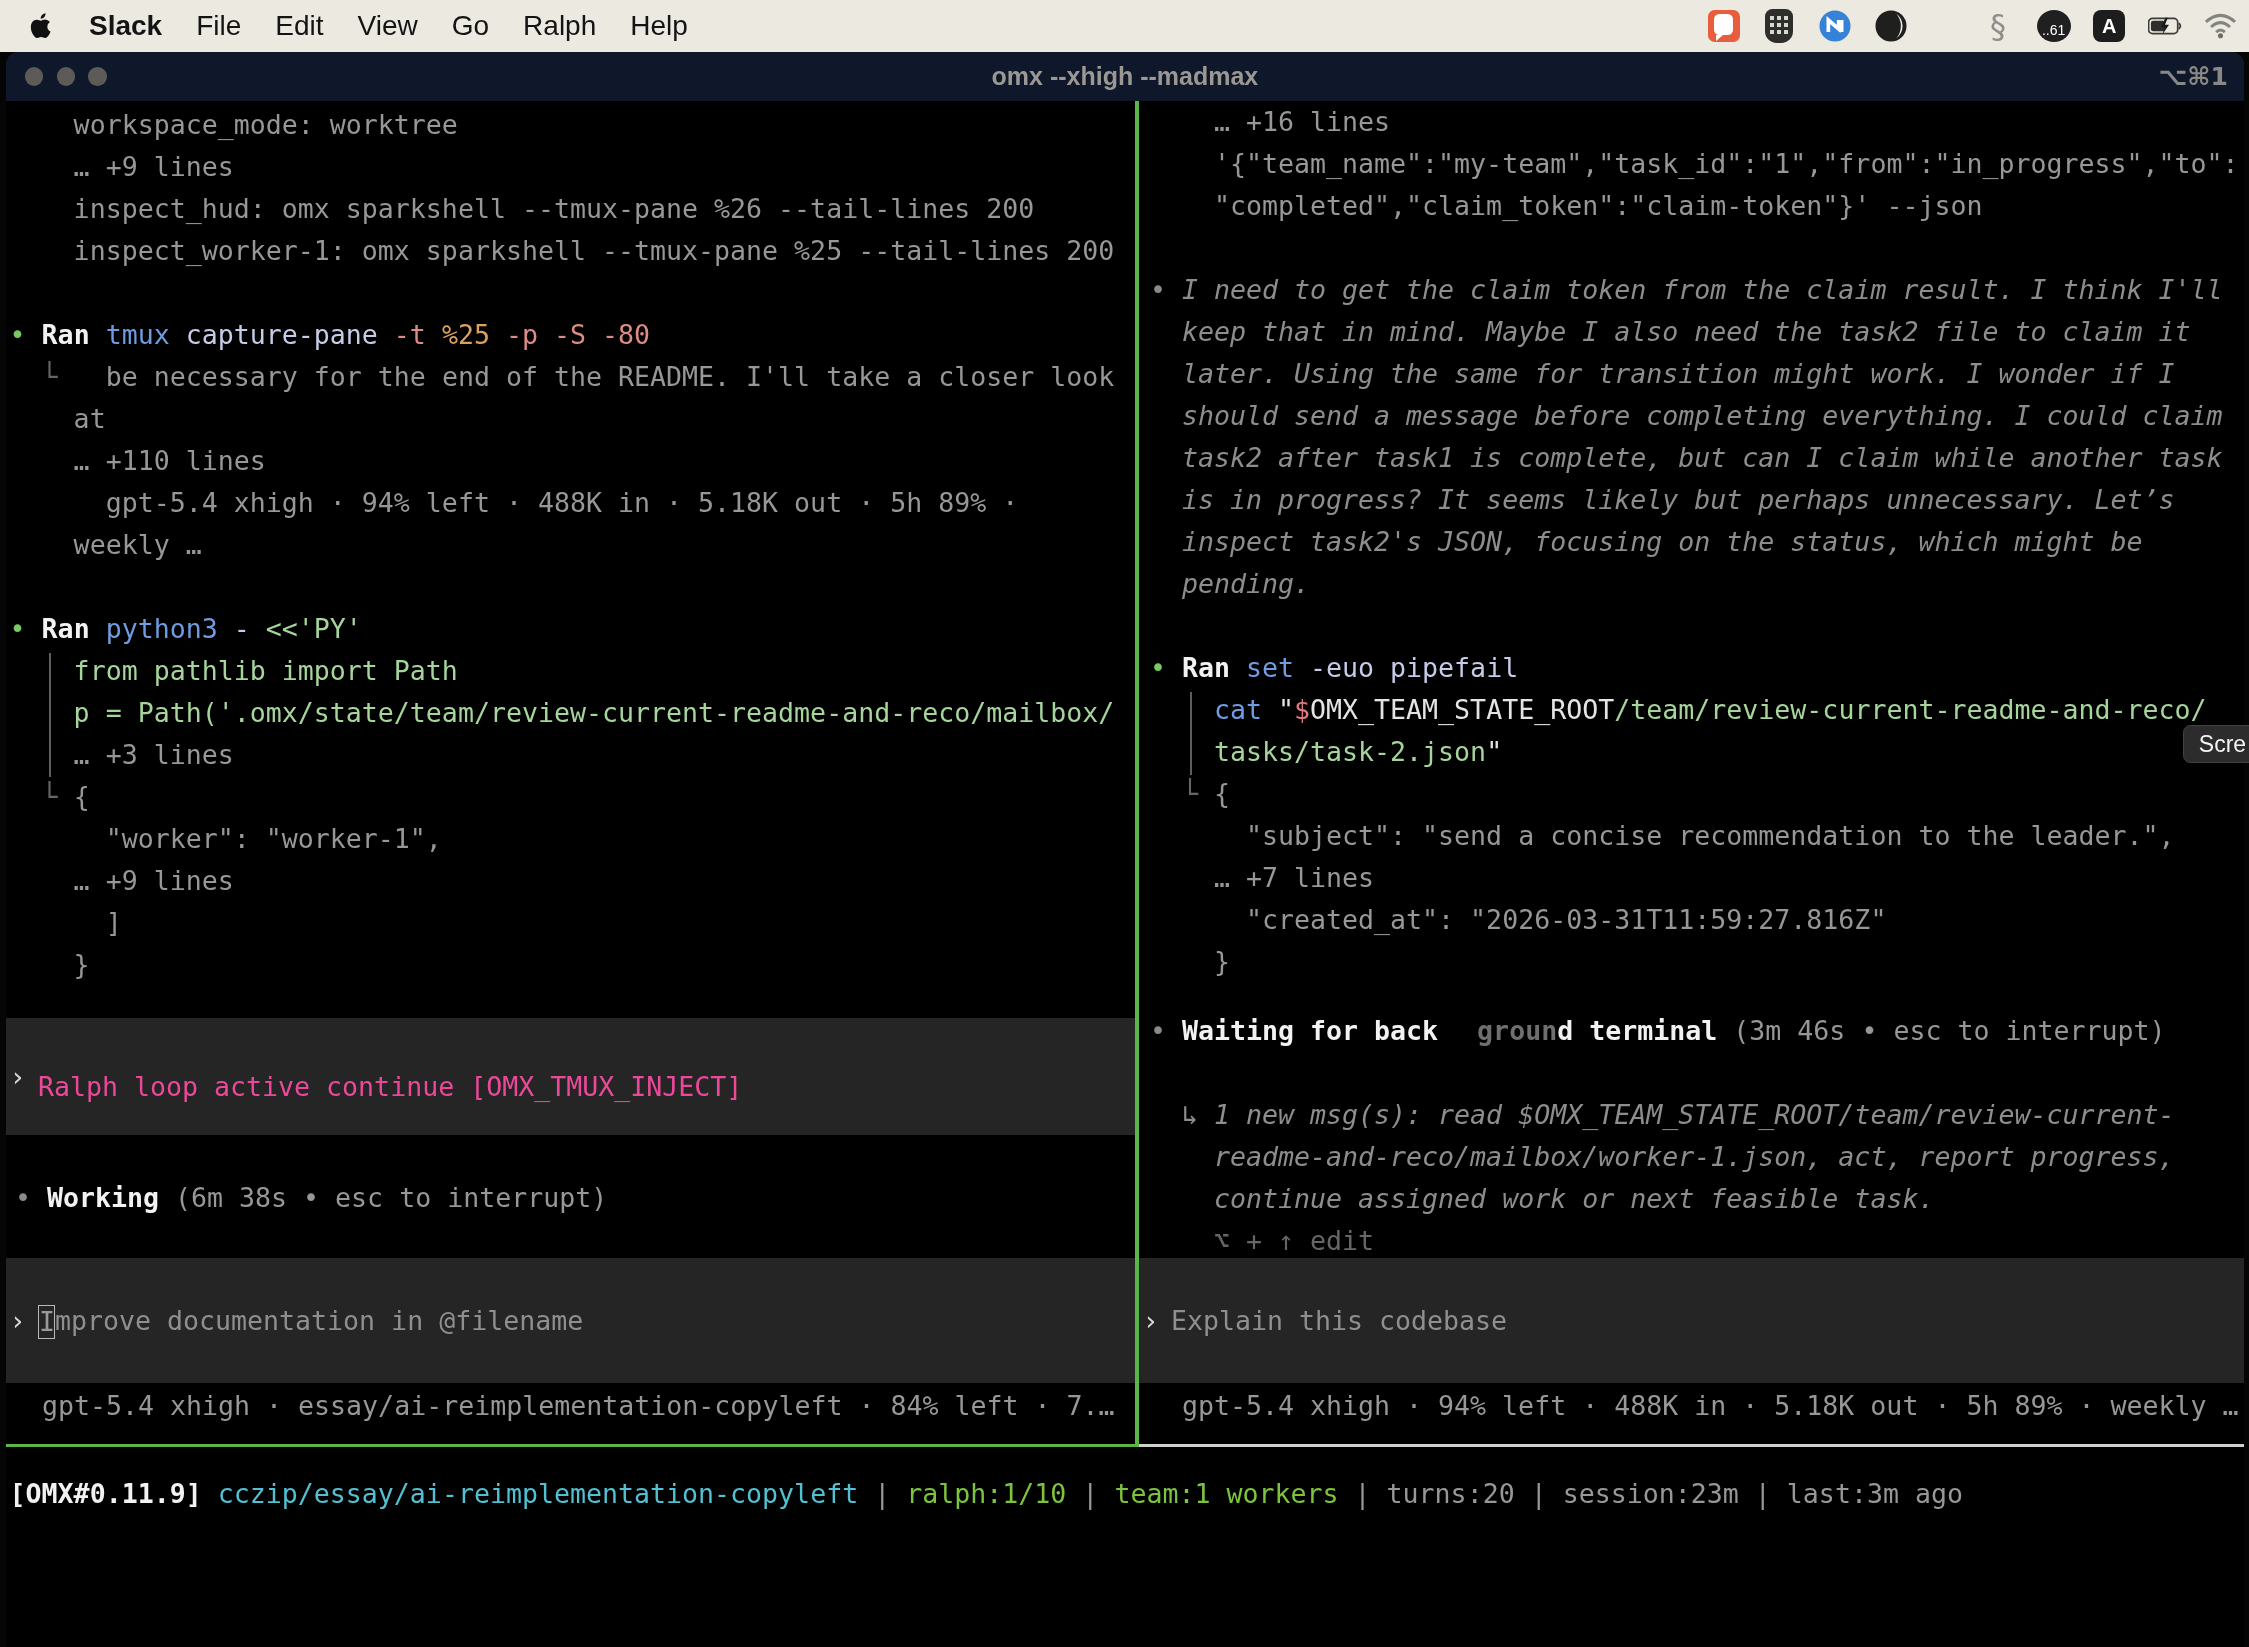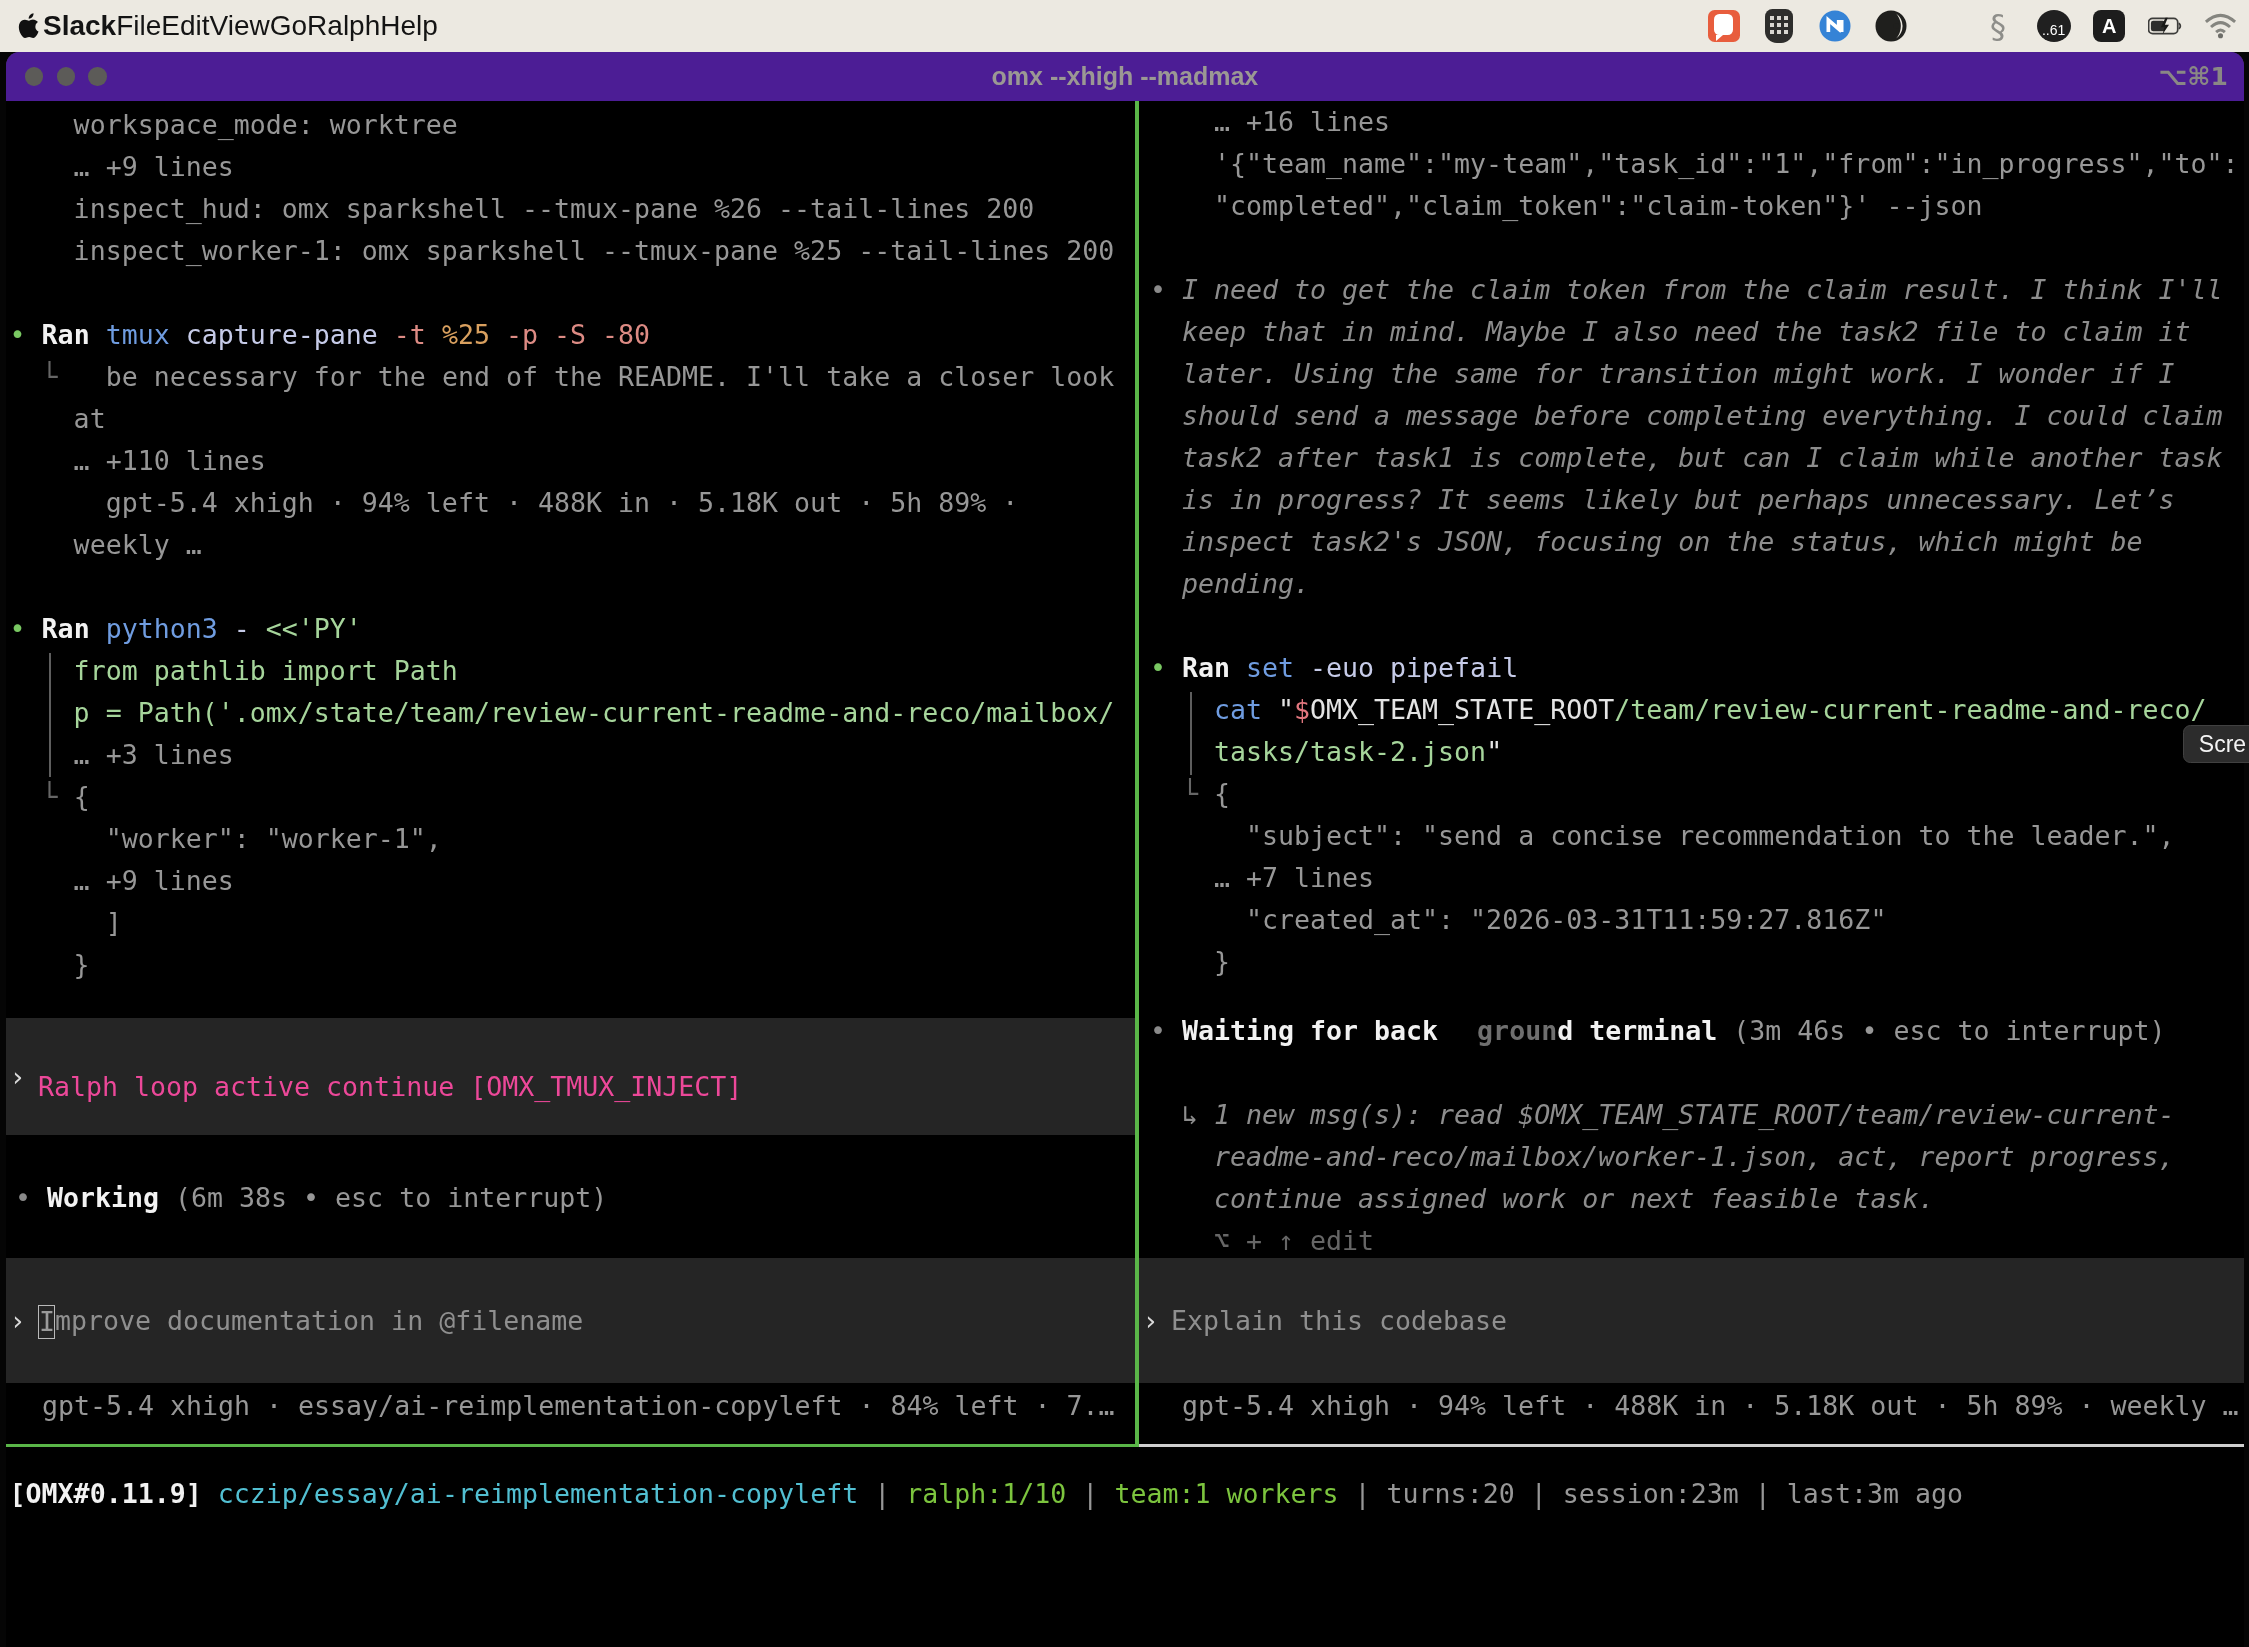--- a/index.html
+++ b/index.html
@@ -9,21 +9,21 @@
   }
   *{margin:0;padding:0;box-sizing:border-box;}
   html,body{width:2250px;height:1648px;background:#000;overflow:hidden;}
   body{font-family:"DejaVu Sans Mono","DejaVu Sans",monospace;}
 
   .screen{position:absolute;inset:0;width:2250px;height:1648px;background:#050505;}
 
   
   .menubar{position:absolute;left:0;top:0;width:2250px;height:52px;background:#ece9e1;
     display:flex;align-items:center;font-family:"Liberation Sans",sans-serif;color:#141414;}
-  .mb-left{display:flex;align-items:center;padding-left:18px;}
+  .mb-left{display:flex;align-items:center;gap:34px;padding-left:18px;margin-left:12px;}
   .apple{width:25px;height:29.5px;display:inline-block;}
   .mb-item{font-size:28px;}
   .mb-item.app{font-weight:700;}
   .mb-right{margin-left:auto;display:flex;align-items:center;gap:20.7px;padding-right:11.8px;}
   .sicon{width:35px;height:35px;display:flex;align-items:center;justify-content:center;position:relative;}
   .rec-badge{width:32px;height:32px;background:#e85d3d;border-radius:6.6px;position:relative;}
   .rec-badge::after{content:"";position:absolute;left:6.6px;top:4.4px;width:19px;height:20.7px;background:#fff;border-radius:5.2px;}
   .rec-badge::before{content:"";position:absolute;left:8px;bottom:1.5px;border-left:7.4px solid #fff;border-bottom:6.6px solid transparent;}
   .shield{width:28px;height:34px;background:#2e2e2c;border-radius:7.4px 7.4px 11.8px 11.8px;position:relative;}
   .shield i{position:absolute;left:5.2px;top:6.6px;width:17.7px;height:19px;
@@ -36,21 +36,21 @@
   .dotgrid b.d{background:#2c2c2a;}
   .squiggle{font-family:"DejaVu Sans",sans-serif;font-size:32px;color:#8e8e8a;}
   .circ-badge{width:34px;height:32px;background:#202020;border-radius:50%;color:#fff;
     font-size:14px;display:flex;align-items:flex-end;justify-content:center;font-family:"Liberation Sans",sans-serif;padding-bottom:4.4px;}
   .sq-badge{width:32px;height:32px;background:#1d1d1d;border-radius:8px;color:#fff;
     font-size:20px;font-weight:700;display:flex;align-items:center;justify-content:center;font-family:"Liberation Sans",sans-serif;}
 
   
   .window{position:absolute;left:5.9px;top:52px;width:2238px;height:1596px;background:#000;
     border-radius:13.3px 13.3px 0 0;overflow:hidden;box-shadow:0 0 0 0.7px #3a3a38 inset;}
-  .titlebar{position:absolute;left:0;top:0;width:100%;height:49px;background:#4c1d95;
+  .titlebar{position:absolute;left:0;top:0;width:100%;height:49px;background:#0f172a;
     display:flex;align-items:center;font-family:"Liberation Sans",sans-serif;}
   .lights{display:flex;gap:13.3px;padding-left:19px;}
   .light{width:18.5px;height:18.5px;border-radius:50%;background:#5c5b58;}
   .win-title{position:absolute;left:0;right:0;text-align:center;color:#9b9894;font-size:25px;font-weight:700;}
   .win-shortcut{position:absolute;right:16px;color:#8a8885;font-size:25px;font-weight:700;font-family:"DejaVu Sans",sans-serif;}
 
   
   .term{position:absolute;left:0;top:49px;width:2238px;height:1547px;background:#000;
     font-size:26.6px;line-height:42px;color:var(--gray);}
   .lines{position:absolute;white-space:pre;}

